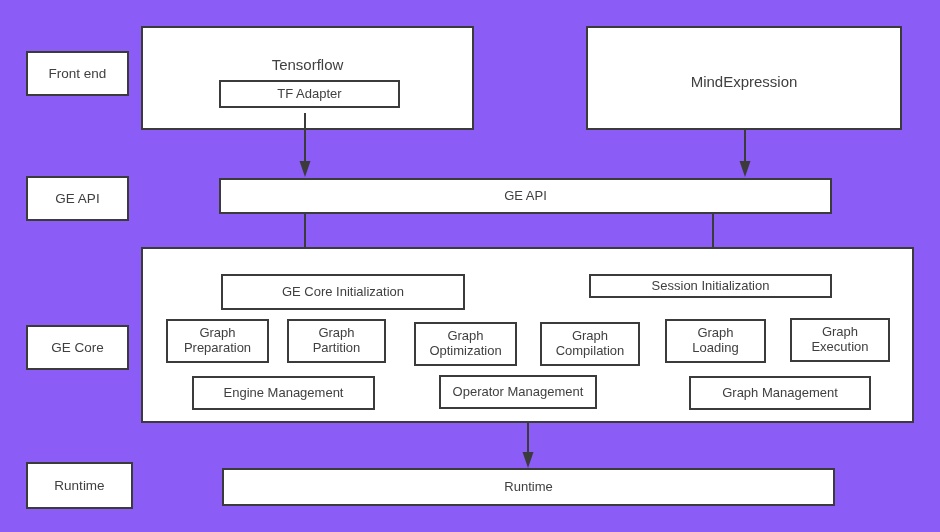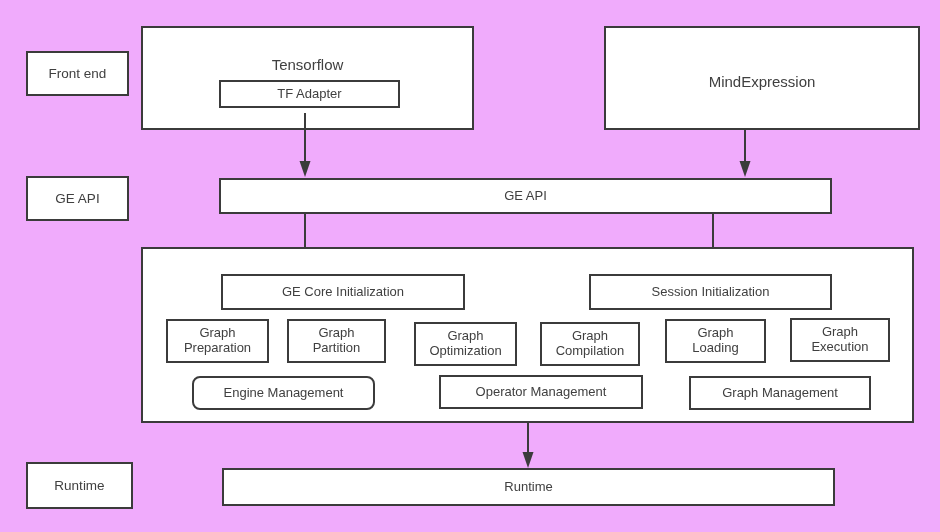--- a/index.html
+++ b/index.html
@@ -4,21 +4,21 @@
 <style>
   html, body {
     margin: 0;
     padding: 0;
     background: #000000;
   }
   #canvas {
     position: relative;
     width: 940px;
     height: 532px;
-    background: #f0abfc;
+    background: #8b5cf6;
     font-family: "Liberation Sans", sans-serif;
     overflow: hidden;
   }
   .box {
     position: absolute;
     box-sizing: border-box;
     background: #ffffff;
     border: 2px solid #3b3b3b;
     color: #404040;
     display: flex;
@@ -57,33 +57,36 @@
 <div id="canvas">
 
   <div class="box stage-label" style="left:26px; top:51px; width:103px; height:45px;">
     <span>Front end</span>
   </div>
 
   <div class="box stage-label" style="left:26px; top:176px; width:103px; height:45px;">
     <span>GE API</span>
   </div>
 
+  <div class="box stage-label" style="left:26px; top:325px; width:103px; height:45px;">
+    <span>GE Core</span>
+  </div>
 
   <div class="box stage-label" style="left:26px; top:462px; width:107px; height:47px;">
     <span>Runtime</span>
   </div>
 
   <div class="box container-box" style="left:141px; top:26px; width:333px; height:104px;">
     <div class="container-title" style="top:28px;">Tensorflow</div>
   </div>
   <div class="box" style="left:219px; top:80px; width:181px; height:28px;">
     <span>TF Adapter</span>
   </div>
 
-  <div class="box container-box" style="left:586px; top:26px; width:316px; height:104px;margin-left:18px;">
+  <div class="box container-box" style="left:586px; top:26px; width:316px; height:104px;">
     <div class="container-title" style="top:45px;">MindExpression</div>
   </div>
 
   <div class="arrow" style="left:298px; top:113px;">
     <svg width="14" height="65" viewBox="0 0 14 65">
       <line x1="7" y1="0" x2="7" y2="52" stroke="#3b3b3b" stroke-width="2"></line>
       <polygon points="7,64 1.5,48 12.5,48" fill="#3b3b3b"></polygon>
     </svg>
   </div>
 
@@ -110,21 +113,21 @@
       <line x1="7" y1="0" x2="7" y2="49" stroke="#3b3b3b" stroke-width="2"></line>
       <polygon points="7,61 1.5,45 12.5,45" fill="#3b3b3b"></polygon>
     </svg>
   </div>
 
   <div class="box container-box" style="left:141px; top:247px; width:773px; height:176px;"></div>
 
   <div class="box" style="left:211px; top:274px; width:244px; height:36px;margin-left:10px;">
     <span>GE Core Initialization</span>
   </div>
-  <div class="box" style="left:589px; top:274px; width:243px; height:36px;">
+  <div class="box" style="left:589px; top:274px; width:243px; height:24px;">
     <span>Session Initialization</span>
   </div>
 
   <div class="box" style="left:166px; top:319px; width:103px; height:44px;">
     <span>Graph
 Preparation</span>
   </div>
   <div class="box" style="left:287px; top:319px; width:99px; height:44px;">
     <span>Graph
 Partition</span>
@@ -139,24 +142,24 @@
   </div>
   <div class="box" style="left:665px; top:319px; width:101px; height:44px;">
     <span>Graph
 Loading</span>
   </div>
   <div class="box" style="left:790px; top:318px; width:100px; height:44px;">
     <span>Graph
 Execution</span>
   </div>
 
-  <div class="box" style="left:192px; top:376px; width:183px; height:34px;border-radius:8px;">
+  <div class="box" style="left:192px; top:376px; width:183px; height:34px;">
     <span>Engine Management</span>
   </div>
-  <div class="box" style="left:439px; top:375px; width:204px; height:34px;">
+  <div class="box" style="left:439px; top:375px; width:158px; height:34px;">
     <span>Operator Management</span>
   </div>
   <div class="box" style="left:689px; top:376px; width:182px; height:34px;text-align:right;">
     <span>Graph Management</span>
   </div>
 
   <div class="arrow" style="left:521px; top:423px;">
     <svg width="14" height="46" viewBox="0 0 14 46">
       <line x1="7" y1="0" x2="7" y2="33" stroke="#3b3b3b" stroke-width="2"></line>
       <polygon points="7,45 1.5,29 12.5,29" fill="#3b3b3b"></polygon>

